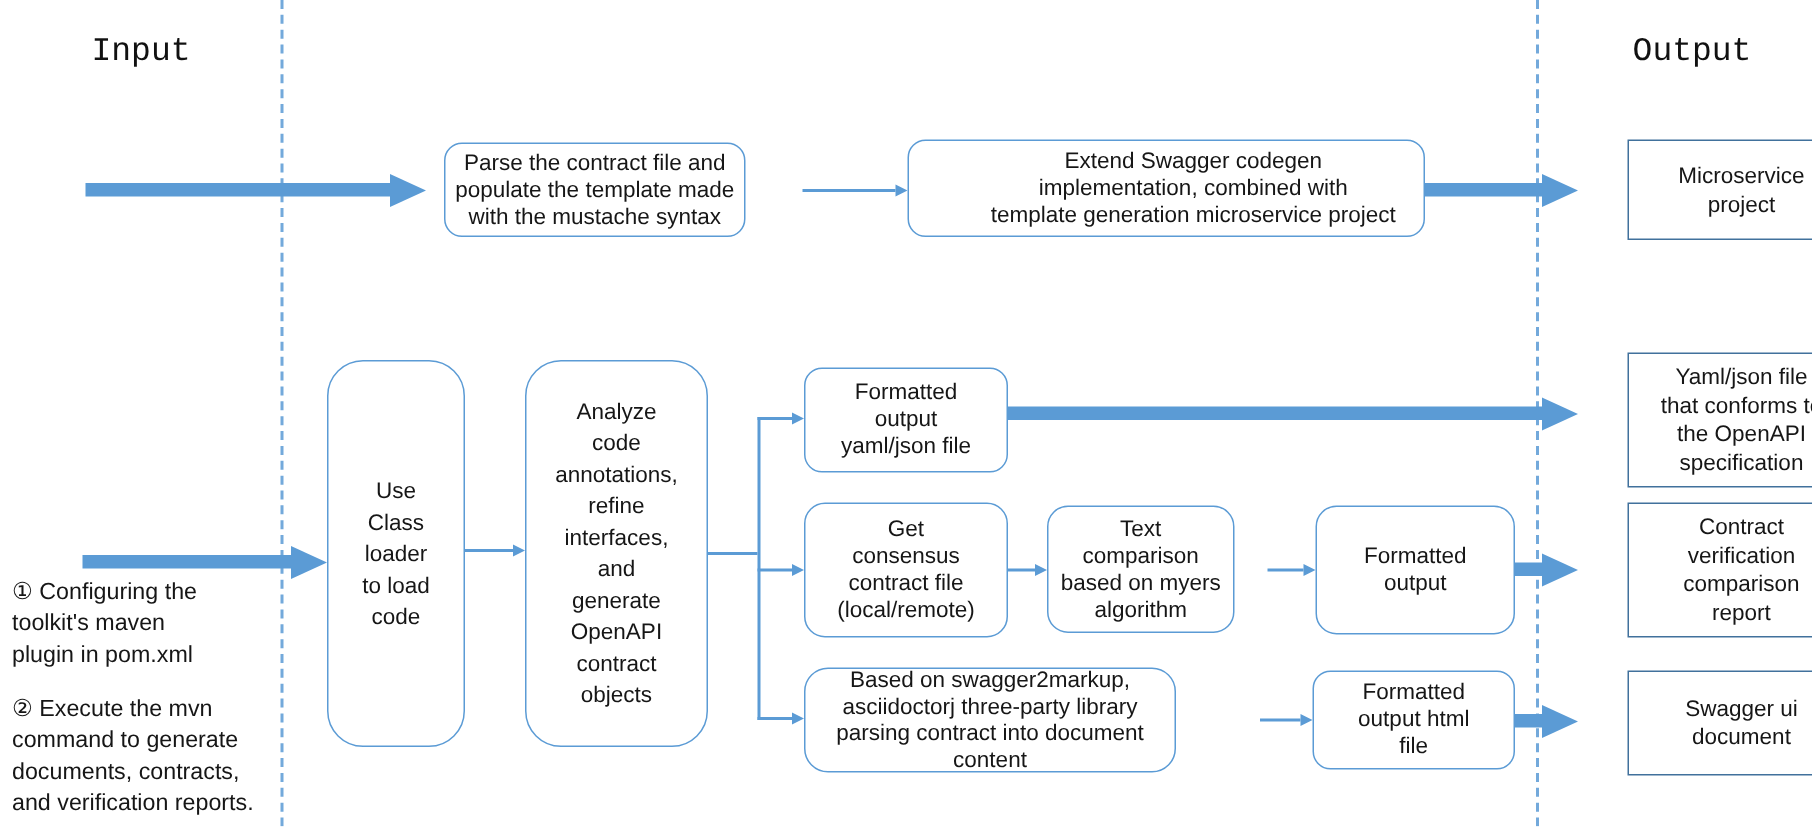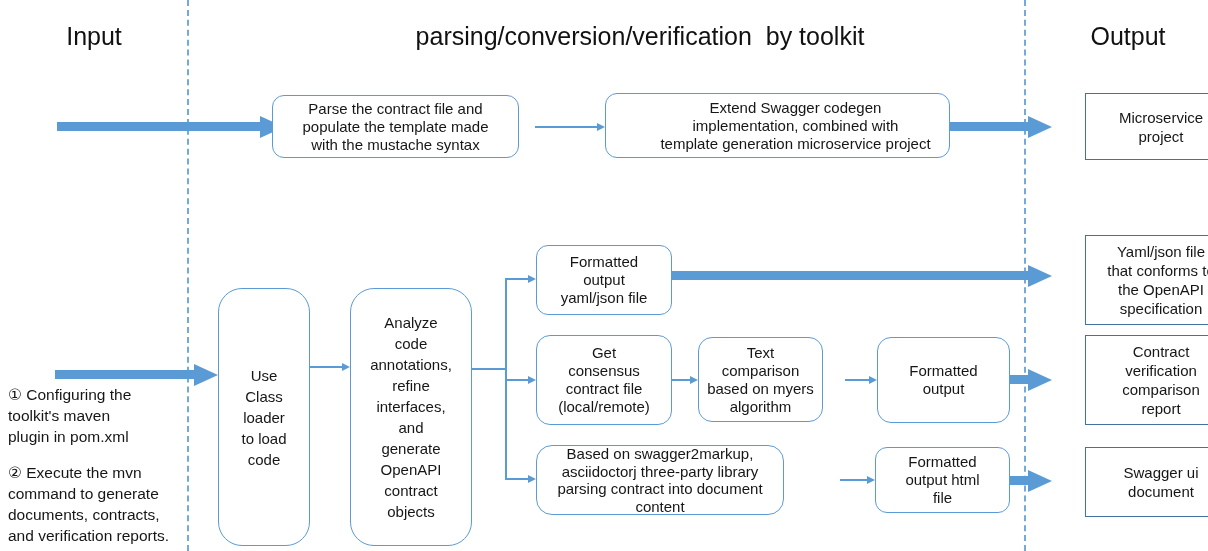--- a/index.html
+++ b/index.html
@@ -15,24 +15,25 @@
   .canvas {
     position: relative;
     width: 1208px;
     height: 551px;
     background: #ffffff;
     overflow: hidden;
     color: var(--ink);
   }
   .hdr {
     position: absolute;
-    font-size: 25px;
+    font-size: 22px;
     text-align: center;
     color: #111;
     white-space: pre;
+    font-family: Liberation Mono, monospace;
   }
   .dash {
     position: absolute;
     top: 0;
     height: 551px;
     width: 0;
     border-left: 2px dashed var(--accent);
     opacity: 0.85;
   }
   .ann {
@@ -49,21 +50,21 @@
     background: #fff;
     display: flex;
     align-items: center;
     justify-content: center;
     text-align: center;
     font-size: 15px;
     line-height: 18px;
     white-space: pre-line;
     color: #161616;
   }
-  .box.tall { border-radius: 24px; line-height: 21px; margin-top: 48px; }
+  .box.tall { border-radius: 24px; line-height: 21px; }
   .obox {
     position: absolute;
     border: 1.2px solid var(--outline);
     background: #fff;
     display: flex;
     align-items: center;
     justify-content: center;
     text-align: center;
     font-size: 15px;
     line-height: 19px;
@@ -111,21 +112,20 @@
 </style>
 </head>
 <body>
 
 <div class="canvas">
 
   <div class="dash" style="left:187px;"></div>
   <div class="dash" style="left:1024px;"></div>
 
   <div class="hdr" style="left:38px; top:22px; width:112px;">Input</div>
-  <div class="hdr" style="left:360px; top:22px; width:560px;">parsing/conversion/verification  by toolkit</div>
   <div class="hdr" style="left:1053px; top:22px; width:150px;">Output</div>
 
   <div class="ann" style="left:8px; top:384px; width:200px;">① Configuring the
 toolkit's maven
 plugin in pom.xml</div>
   <div class="ann" style="left:8px; top:462px; width:215px;">② Execute the mvn
 command to generate
 documents, contracts,
 and verification reports.</div>
 
@@ -140,21 +140,21 @@
   <div class="thin arrow" style="left:310px; top:366px; width:32px;"></div>
   <div class="thin" style="left:472px; top:368px; width:33px;"></div>
   <div class="vline" style="left:505px; top:278px; height:202px;"></div>
   <div class="thin arrow" style="left:505px; top:278px; width:23px;"></div>
   <div class="thin arrow" style="left:505px; top:379px; width:23px;"></div>
   <div class="thin arrow" style="left:505px; top:478px; width:23px;"></div>
   <div class="thin arrow" style="left:672px; top:379px; width:18px;"></div>
   <div class="thin arrow" style="left:845px; top:379px; width:24px;"></div>
   <div class="thin arrow" style="left:840px; top:479px; width:27px;"></div>
 
-  <div class="box" style="left:272px; top:95px; width:247px; height:63px;">Parse the contract file and
+  <div class="box" style="left:296px; top:95px; width:201px; height:63px;">Parse the contract file and
 populate the template made
 with the mustache syntax</div>
   <div class="box" style="left:605px; top:93px; width:345px; height:65px;padding-left:36px;">Extend Swagger codegen
 implementation, combined with
 template generation microservice project</div>
   <div class="box tall" style="left:218px; top:240px; width:92px; height:258px;">Use
 Class
 loader
 to load
 code</div>

